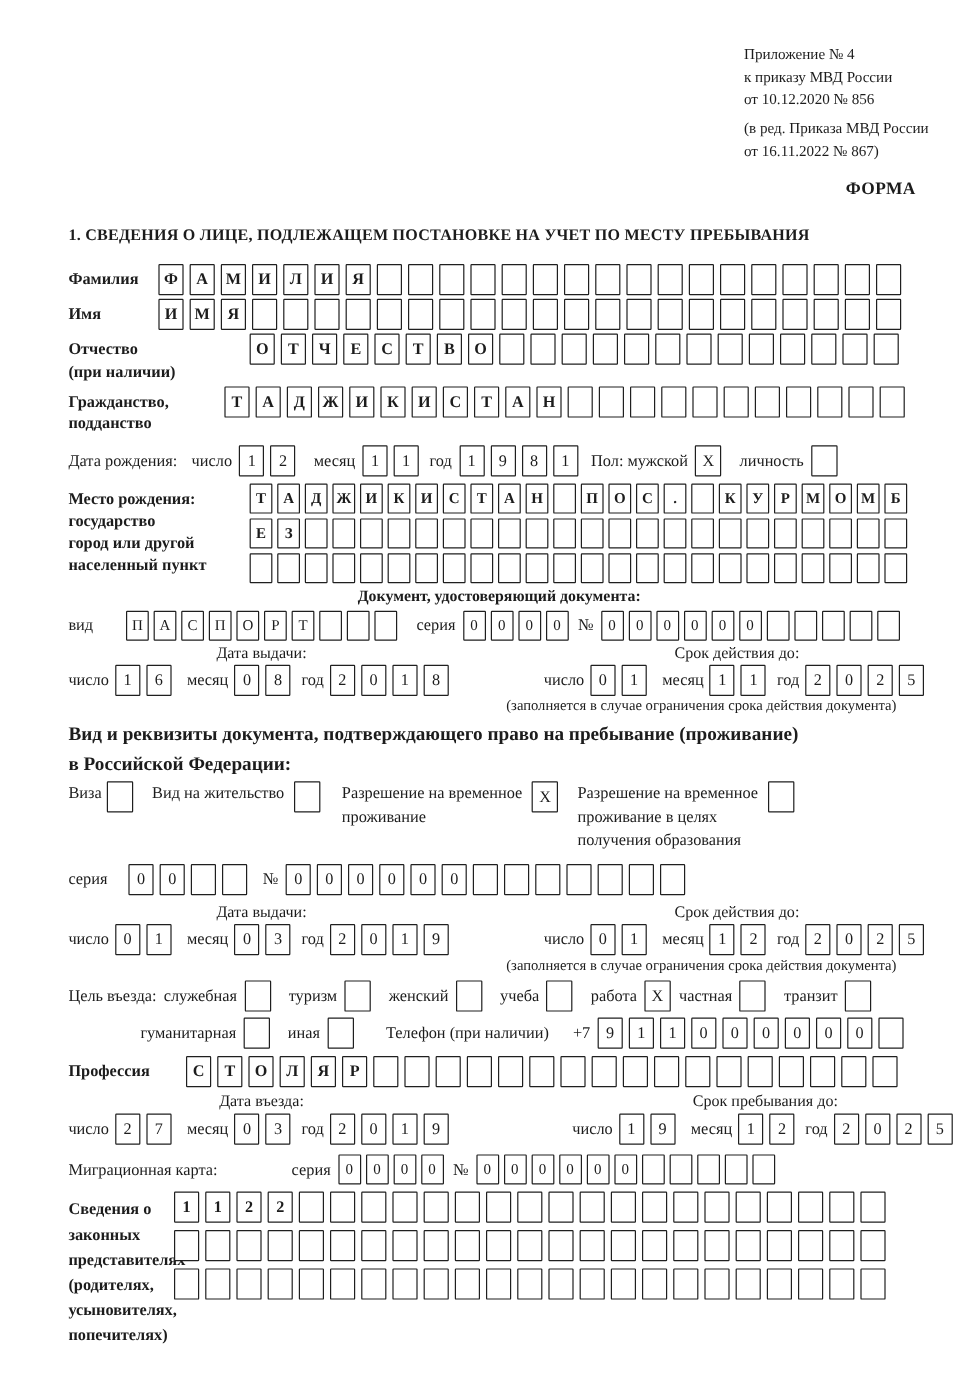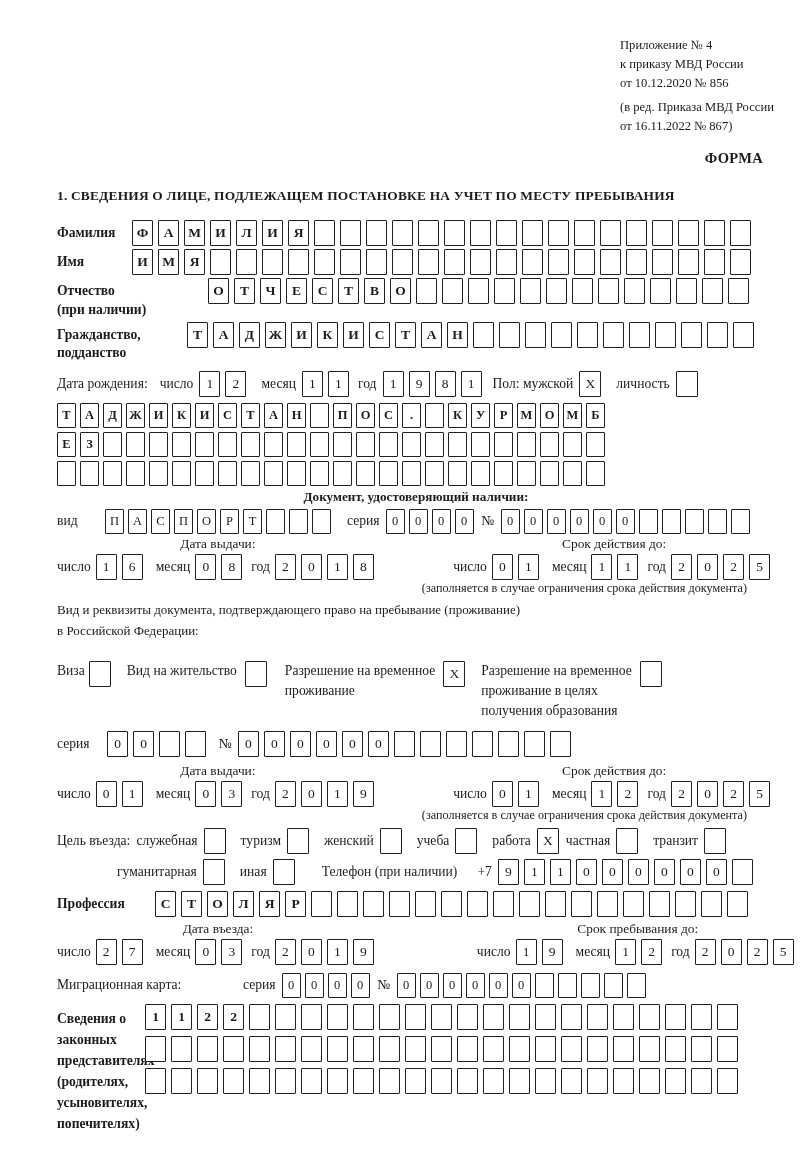--- a/index.html
+++ b/index.html
@@ -28,21 +28,21 @@
   .inline{display:flex;align-items:center;}
   .inline .t{margin-right:6px;}
   .inline .t2{margin:0 6px 0 10px;}
   .stack{display:flex;flex-direction:column;}
   .rowgap{height:4px;}
   .dates{display:flex;margin-top:2px;justify-content:space-between;}
   .dategroup .dglabel{text-align:center;font-size:13.4px;margin-bottom:2px;}
   .dateline{display:flex;align-items:center;}
   .dateline .t{margin-right:5px;}
   .dnote{font-size:12.2px;text-align:right;padding-right:28px;margin-top:1px;}
-  .plain{font-size:13px;line-height:1.6;}
+  .plain{font-size:16px;line-height:1.6;font-weight:bold;}
   .opt{display:flex;align-items:flex-start;}
   .opt .olabel{line-height:1.45;}
   .opt .olabel.center{text-align:left;}
   .opt .cell{margin-left:8px;margin-right:0;}
 </style>
 </head>
 <body>
 
 <div class="page">
 
@@ -201,20 +201,26 @@
           <span class="cell">8</span>
           <span class="cell">1</span>
         </span>
       <span class="t" style="margin-left:6px">Пол: мужской</span>
       <span class="cell cb">X</span>
       <span class="t" style="margin-left:10px">личность</span>
       <span class="cell cb"></span>
     </div>
 
     <div class="frow">
+      <div class="flabel stack" style="width:151px">
+        <span>Место рождения:</span>
+        <span>государство</span>
+        <span>город или другой</span>
+        <span>населенный пункт</span>
+      </div>
       <div class="stack">
         <div class="cells sm">
             <span class="cell">Т</span>
             <span class="cell">А</span>
             <span class="cell">Д</span>
             <span class="cell">Ж</span>
             <span class="cell">И</span>
             <span class="cell">К</span>
             <span class="cell">И</span>
             <span class="cell">С</span>
@@ -285,21 +291,21 @@
             <span class="cell"></span>
             <span class="cell"></span>
             <span class="cell"></span>
             <span class="cell"></span>
             <span class="cell"></span>
             <span class="cell"></span>
           </div>
       </div>
     </div>
 
-    <div style="text-align:center;font-weight:bold;font-size:13.2px;margin:2px 0 4px 0">Документ, удостоверяющий наличии:</div>
+    <div style="text-align:center;font-weight:bold;font-size:13.2px;margin:2px 0 4px 0">Документ, удостоверяющий документа:</div>
 
     <div class="inline">
       <span class="t" style="width:42px">вид</span>
       <span class="cells sm">
           <span class="cell">П</span>
           <span class="cell">А</span>
           <span class="cell">С</span>
           <span class="cell">П</span>
           <span class="cell">О</span>
           <span class="cell">Р</span>
@@ -375,21 +381,21 @@
               <span class="cell">5</span>
             </span>
         </div>
       </div>
     </div>
     <div class="dnote">(заполняется в случае ограничения срока действия документа)</div>
 
     <div class="plain" style="margin-top:4px">Вид и реквизиты документа, подтверждающего право на пребывание (проживание)</div>
     <div class="plain">в Российской Федерации:</div>
 
-    <div class="inline" style="align-items:flex-start;margin-top:20px">
+    <div class="inline" style="align-items:flex-start;margin-top:0">
       <div class="opt">
         <span class="olabel">Виза</span>
         <span class="cell cb" style="margin-left:4px"></span>
       </div>
       <div class="opt" style="margin-left:16px">
         <span class="olabel">Вид на жительство</span>
         <span class="cell cb"></span>
       </div>
       <div class="opt" style="margin-left:18px">
         <span class="olabel center stack">

